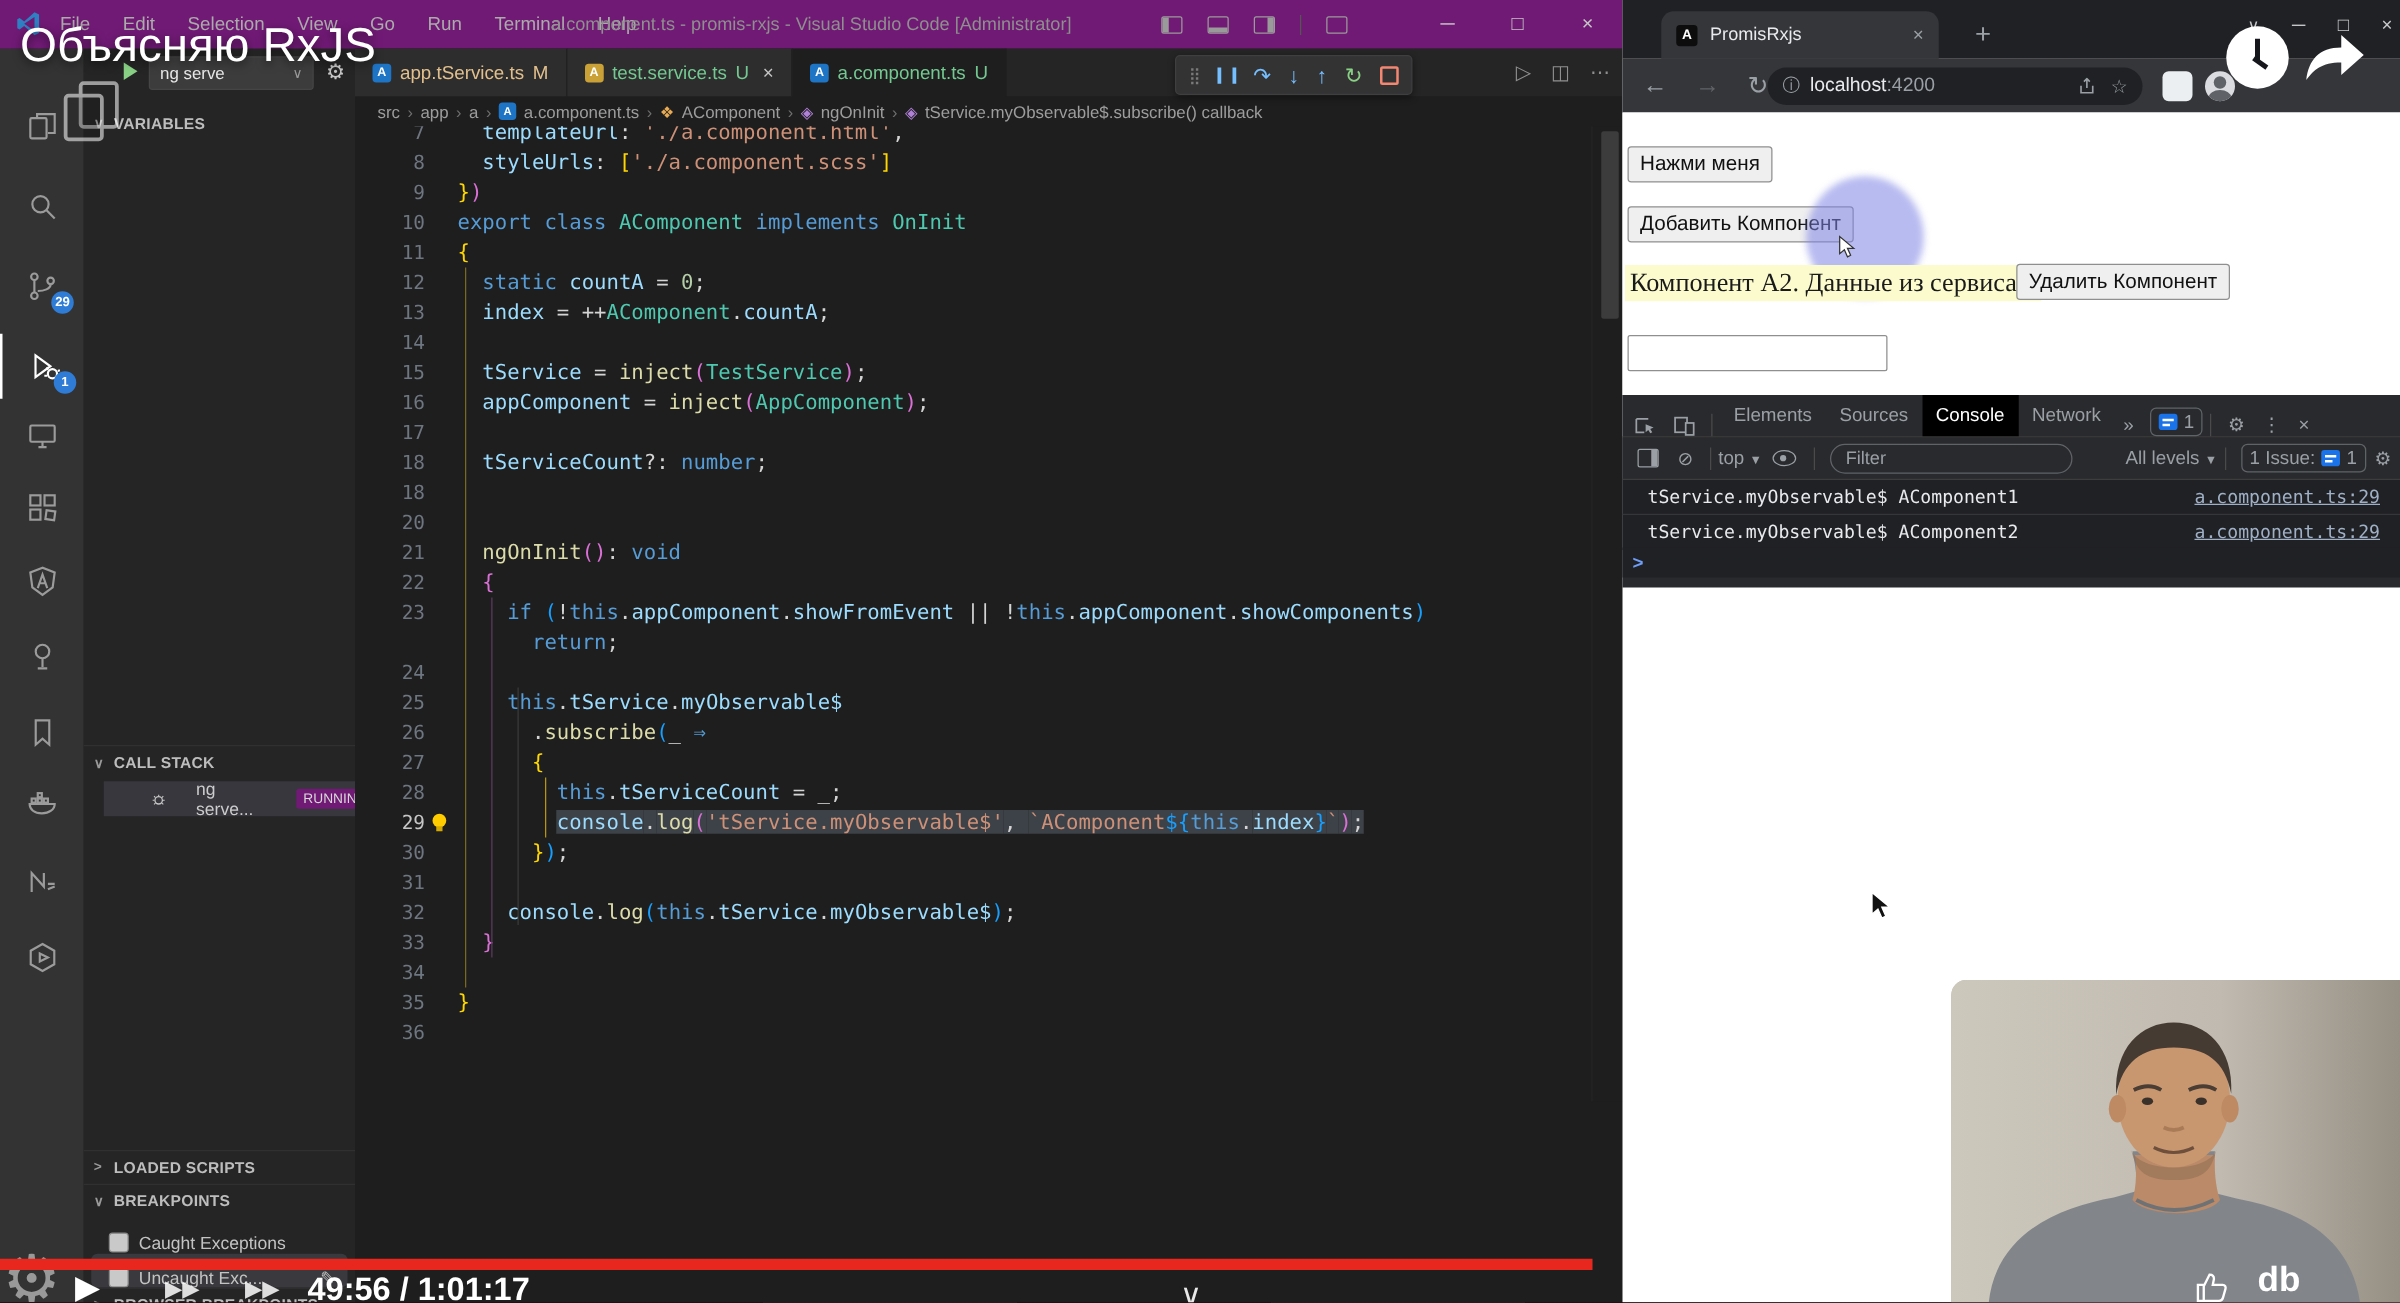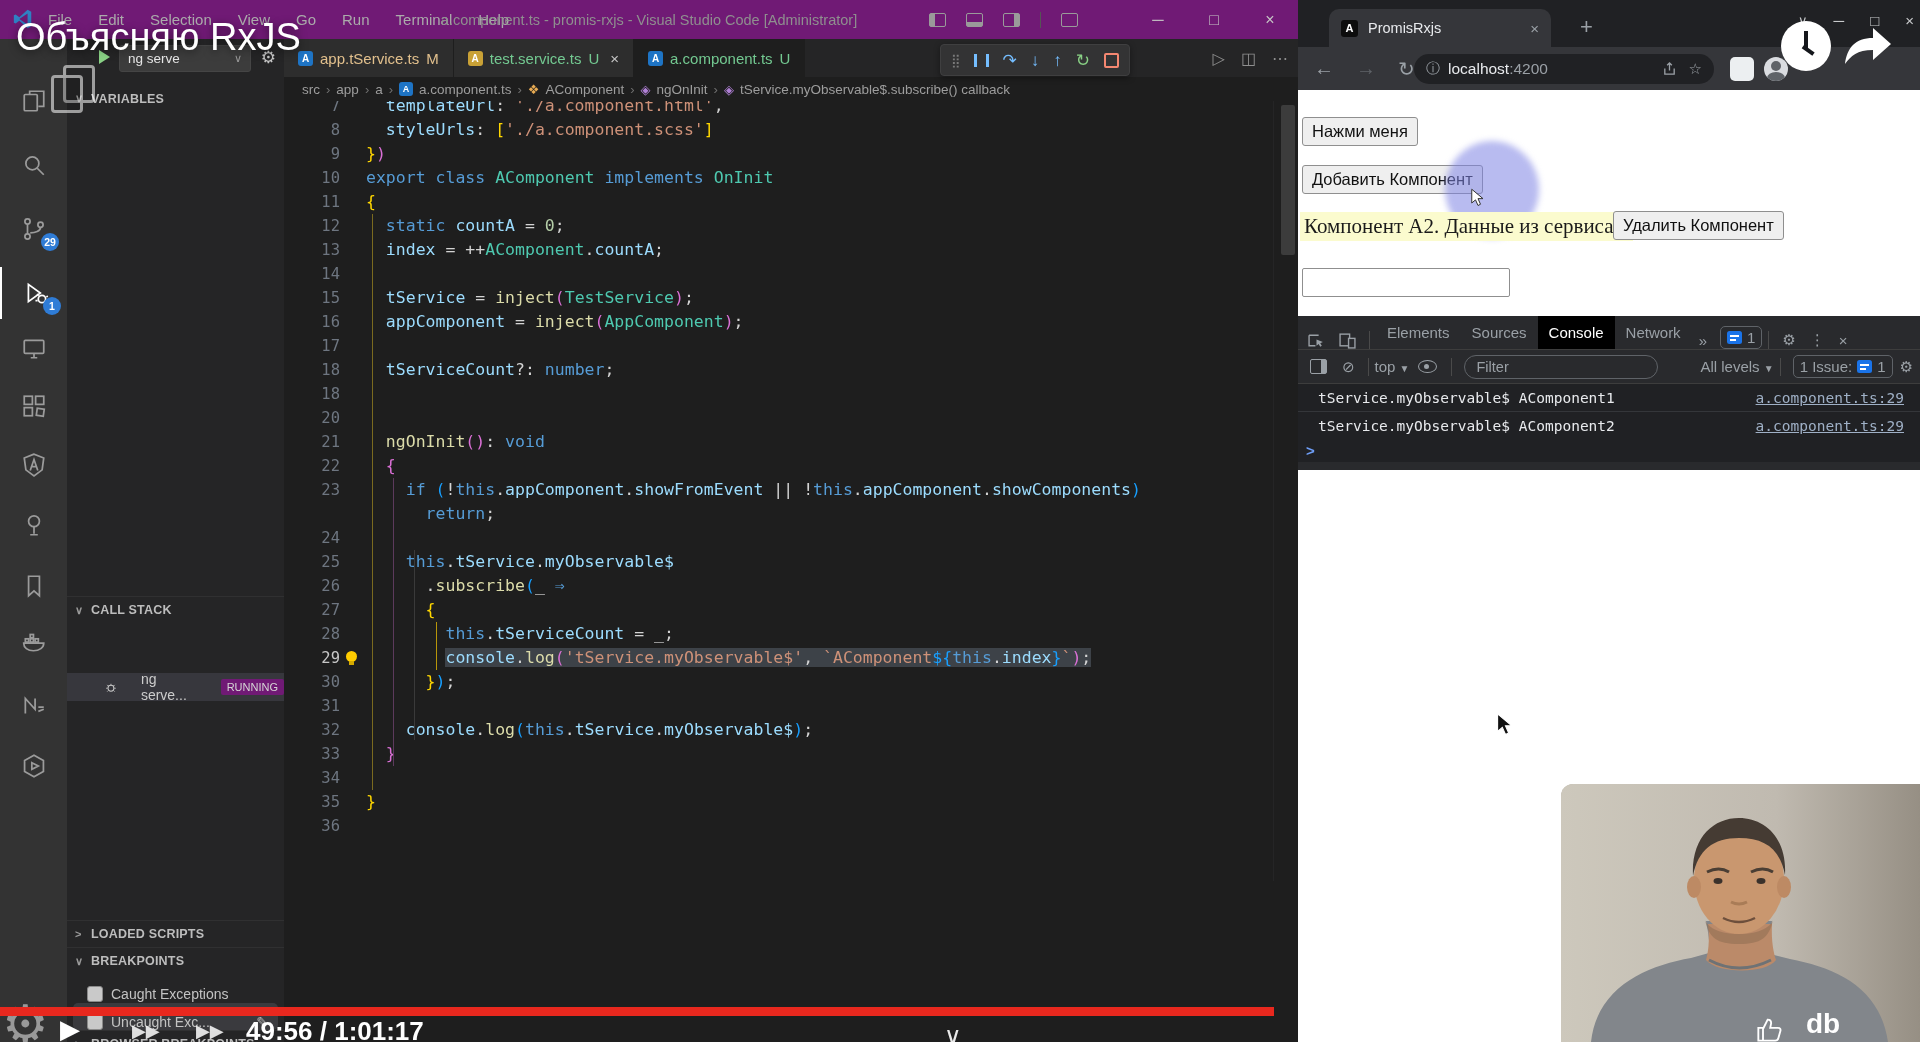--- a/index.html
+++ b/index.html
@@ -29,21 +29,21 @@
              font-size:10.5px;display:flex;align-items:center;justify-content:center;padding:0 3px;box-sizing:border-box;font-weight:bold;}
   .sidebar{position:absolute;left:67px;top:39px;width:217px;height:1003px;background:#252526;color:#cccccc;}
   .runbar{position:absolute;left:0;top:5px;width:217px;height:32px;}
   .run-play{position:absolute;left:32px;top:6px;width:0;height:0;border-left:11px solid #89d185;border-top:7px solid transparent;border-bottom:7px solid transparent;}
   .run-pill{position:absolute;left:52px;top:1px;width:132px;height:27px;background:#3c3c3c;border:1px solid #454545;border-radius:3px;
             display:flex;align-items:center;justify-content:space-between;padding:0 8px;box-sizing:border-box;font-size:13.5px;color:#e7e7e7;}
   .run-gear{position:absolute;right:8px;top:3px;color:#c5c5c5;font-size:17px;}
   .side-h{position:absolute;left:0;width:217px;height:27px;display:flex;align-items:center;gap:6px;padding-left:8px;box-sizing:border-box;
           font-size:12.5px;font-weight:bold;color:#bdbdbd;border-top:1px solid #303031;letter-spacing:.2px;}
   .side-h .tw{font-size:11px;color:#9a9a9a;width:10px;}
-  .cs-row{position:absolute;left:0;top:586px;width:217px;height:28px;background:#37373d;display:flex;align-items:center;gap:24px;padding-left:38px;box-sizing:border-box;font-size:14px;margin-top:48px;}
+  .cs-row{position:absolute;left:16px;top:586px;width:217px;height:28px;background:#37373d;display:flex;align-items:center;gap:24px;padding-left:38px;box-sizing:border-box;font-size:14px;}
   .cs-badge{background:#701a75;color:#d6d6d6;font-size:11px;padding:2px 6px;border-radius:2px;margin-left:4px;}
   .bp-row{position:absolute;left:6px;width:205px;height:27px;display:flex;align-items:flex-end;gap:8px;padding-left:14px;box-sizing:border-box;font-size:14px;color:#c3c3c3;}
   .bp-box{width:14px;height:14px;background:#c9c9c9;border:1px solid #8a8a8a;border-radius:3px;}
   .bp-row.hover{background:#3a3a3e;border-radius:5px;}
   .bp-pencil{margin-left:auto;margin-right:10px;color:#bdbdbd;font-size:14px;}
   
   .editor{position:absolute;left:284px;top:39px;width:1014px;height:1003px;background:#1e1e1e;}
   .tabbar{position:absolute;left:0;top:0;width:1014px;height:38px;background:#252526;display:flex;}
   .tab{height:38px;display:flex;align-items:center;gap:7px;padding:0 14px;background:#2d2d2d;border-right:1px solid #1e1e1e;font-size:15px;}
   .tab.active{background:#1e1e1e;}

